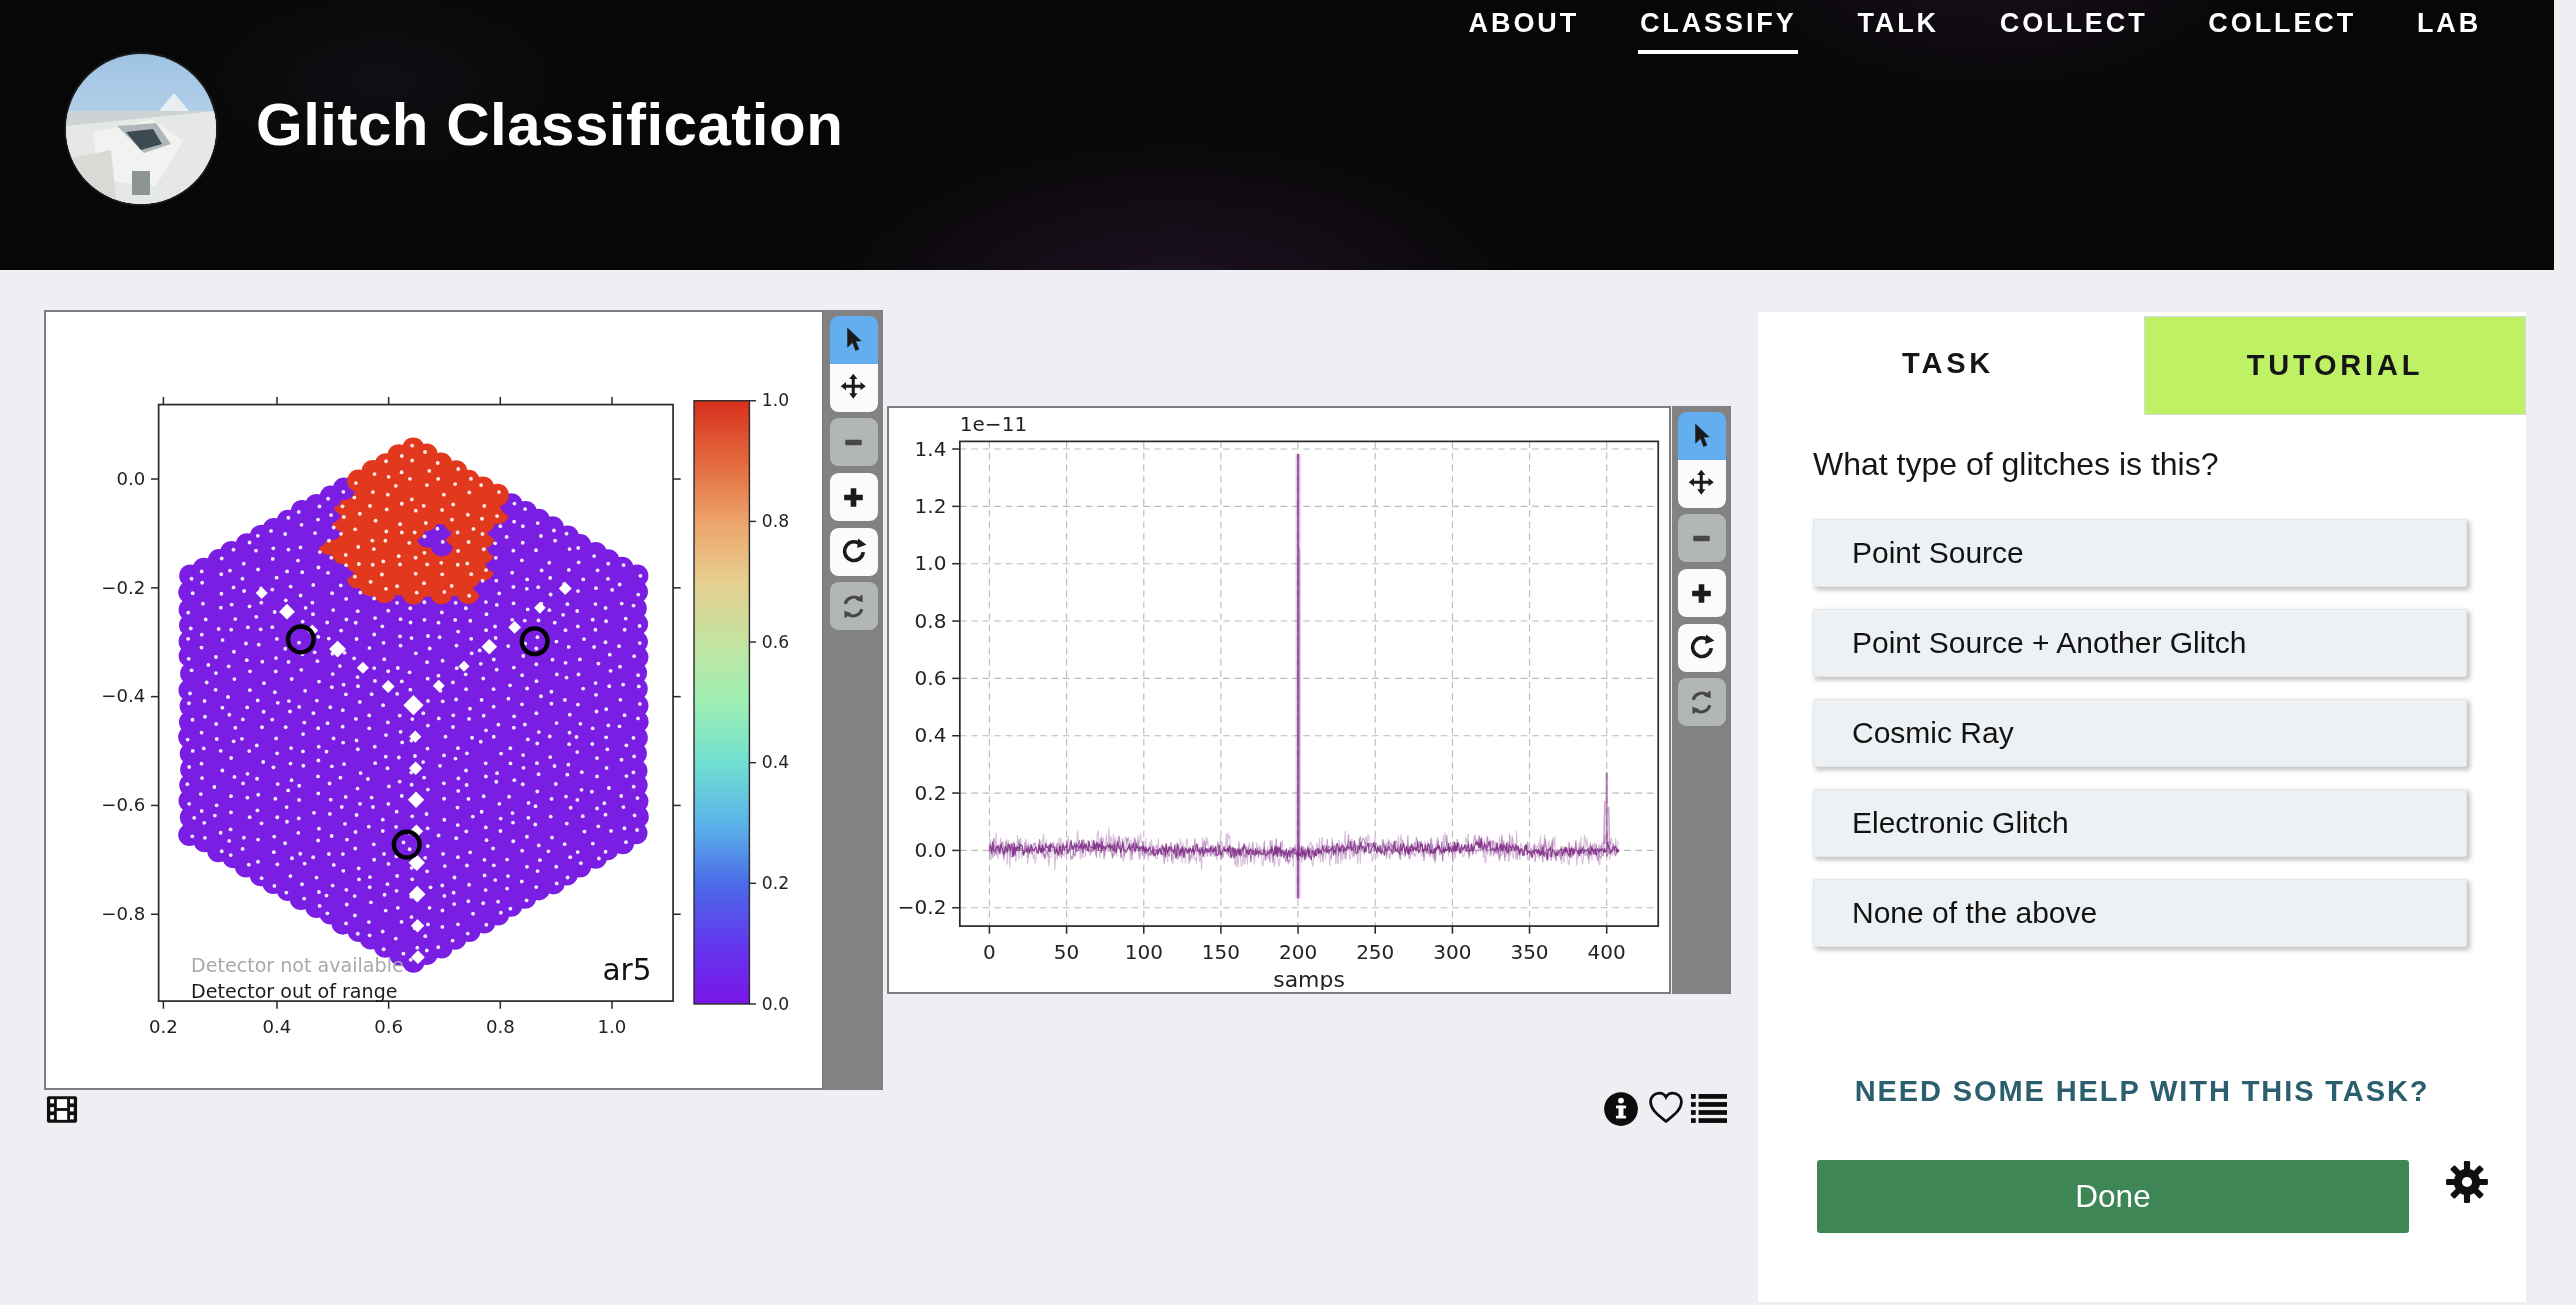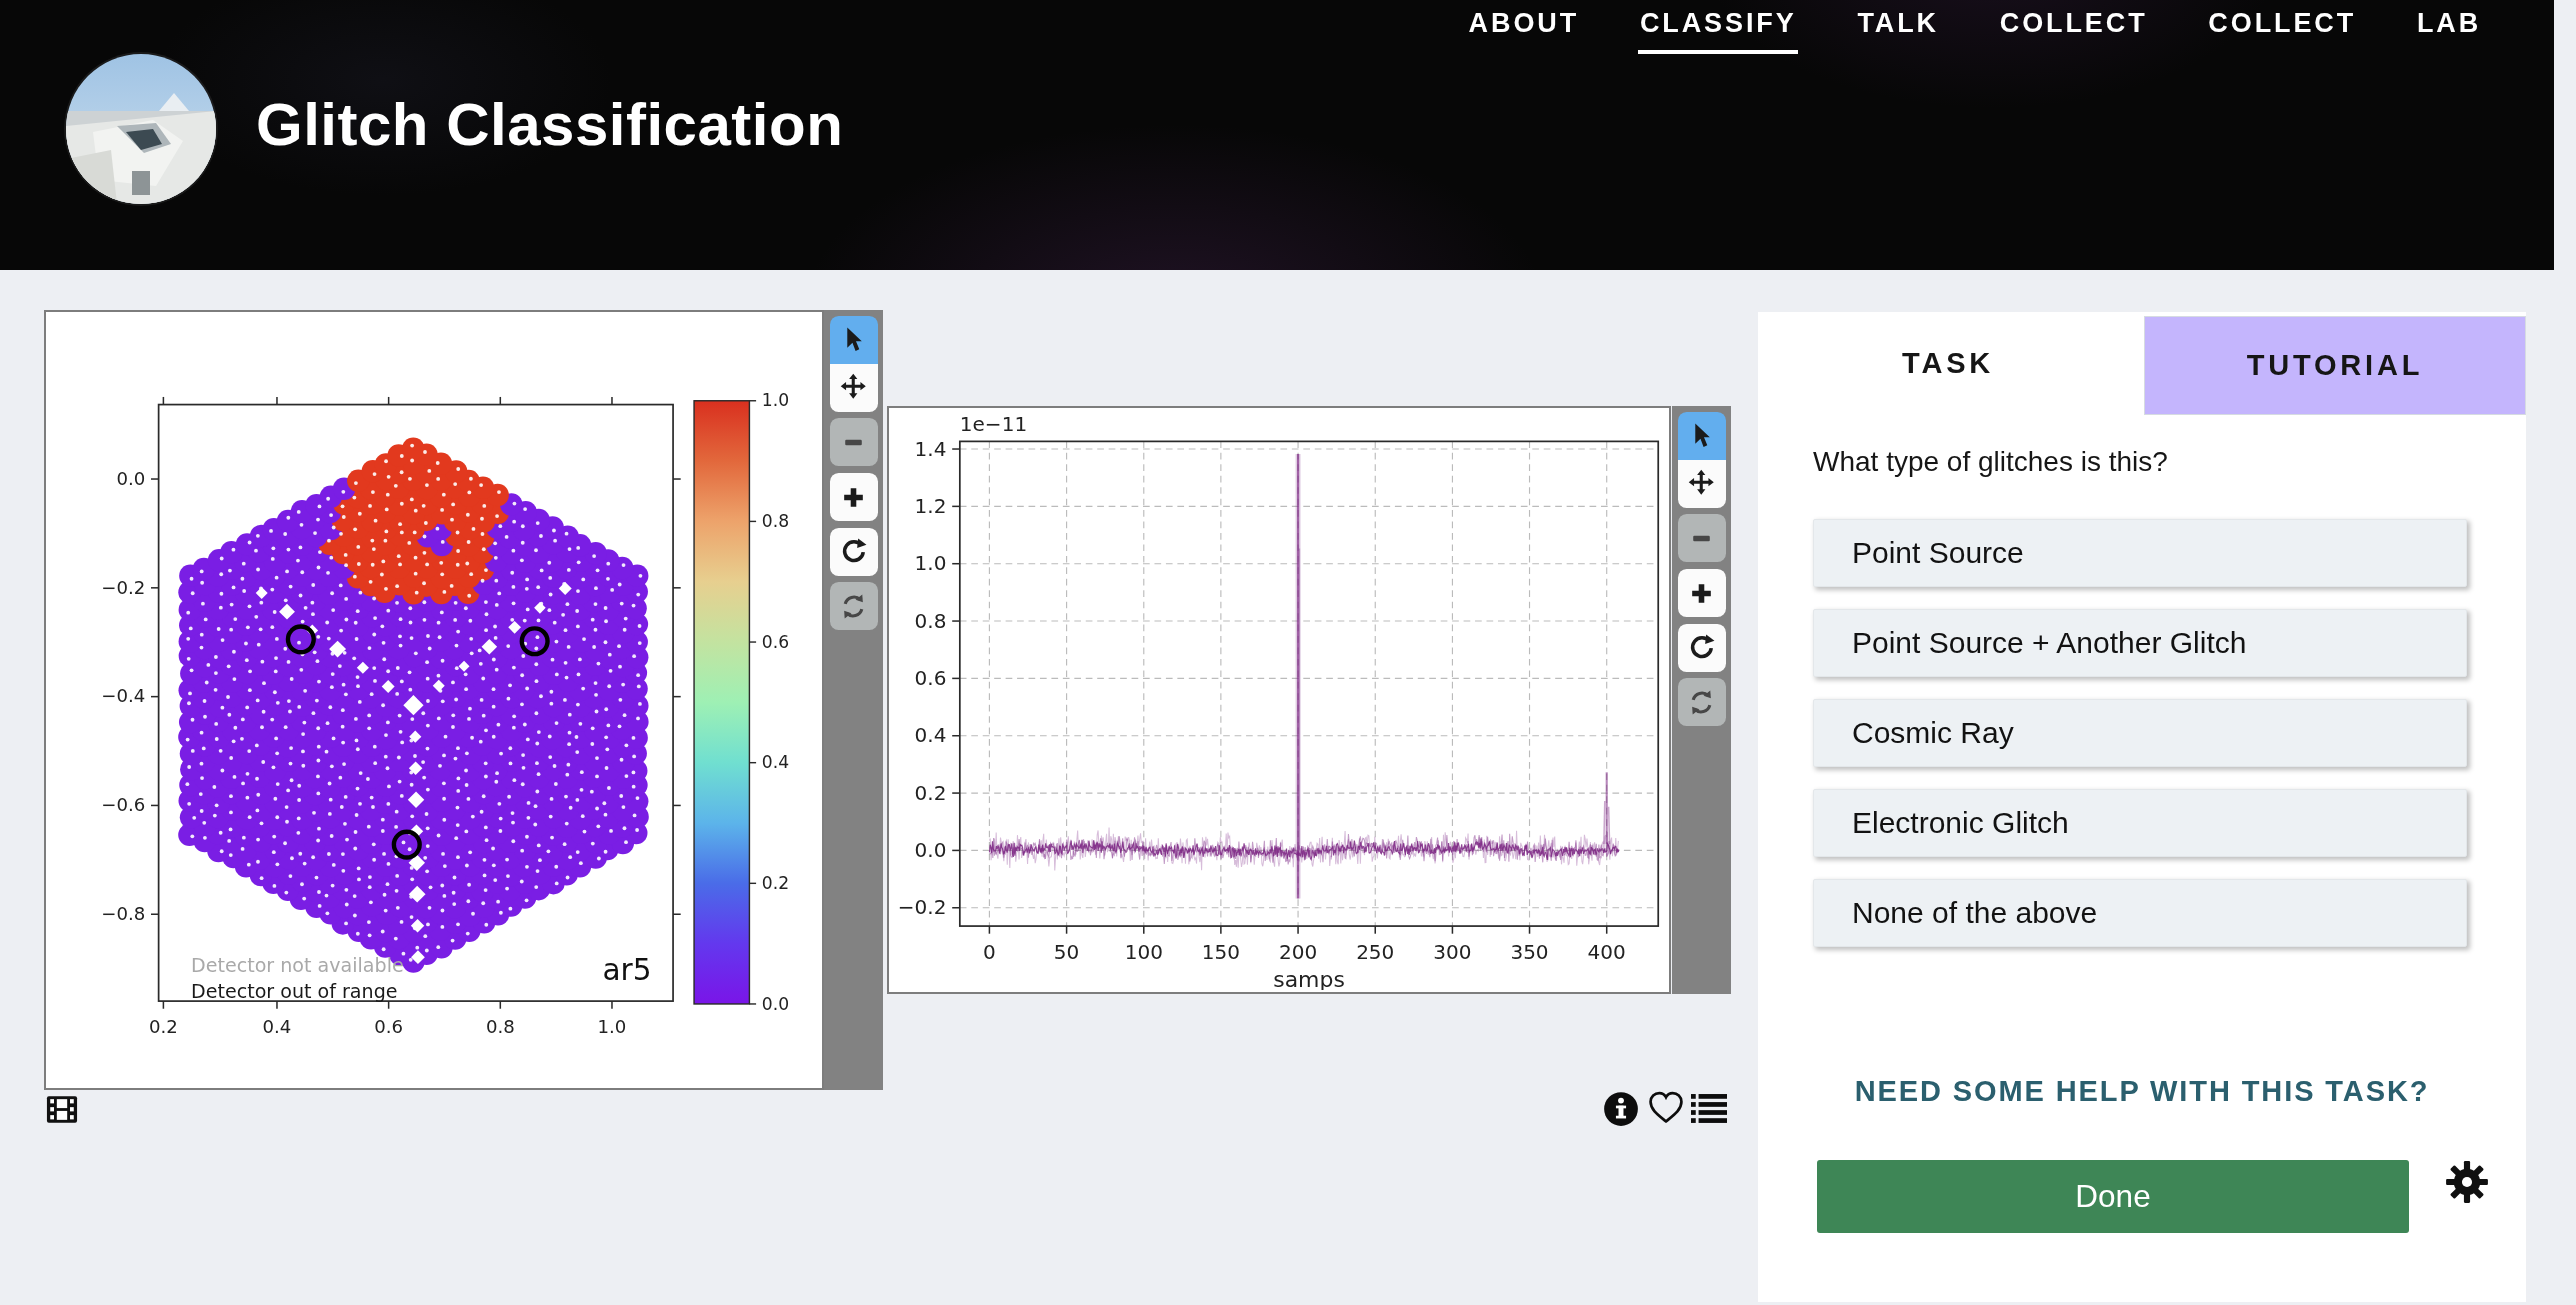--- a/index.html
+++ b/index.html
@@ -30,22 +30,22 @@
   .tb-btn.grp-bot{margin-top:-6.7px;border-radius:0 0 8.6px 8.6px;}
   .tb-btn.normal{background:#fbfbfb;}
   .tb-btn.disabled{background:#b2b6b6;cursor:default;}
 
   .corner-icon{position:absolute;cursor:pointer;}
 
   
   .task-panel{position:absolute;left:1758px;top:312px;width:768px;height:990px;background:#fff;box-sizing:border-box;}
   .tabs{position:absolute;left:0;top:0;width:100%;height:103px;display:flex;}
   .tab{flex:1;display:flex;align-items:center;justify-content:center;font-size:29px;font-weight:700;letter-spacing:3.8px;color:#161616;cursor:pointer;box-sizing:border-box;}
-  .tab.inactive{background:#c4b5fd;border:1.9px solid #d6dbe1;margin:3.8px 0 0 5.7px;}
-  .question{position:absolute;left:55px;top:134px;width:658px;font-size:28px;color:#161616;}
+  .tab.inactive{background:#bef264;border:1.9px solid #d6dbe1;margin:3.8px 0 0 5.7px;}
+  .question{position:absolute;left:55px;top:134px;width:658px;font-size:32px;color:#161616;}
   .choices{position:absolute;left:55px;top:207px;width:654px;list-style:none;margin:0;padding:0;}
   .choice{width:654px;height:68px;margin-bottom:22px;background:#edf1f4;border:1px solid #e3e7ea;border-radius:1.9px;box-shadow:2.9px 2.9px 4.8px rgba(0,0,0,.25);display:flex;align-items:center;box-sizing:border-box;padding-left:38px;font-size:30px;color:#121212;cursor:pointer;}
   .help-link{position:absolute;left:0;top:763px;width:100%;text-align:center;font-size:29px;font-weight:700;letter-spacing:1.9px;cursor:pointer;}
   .done-row{position:absolute;left:59px;top:848px;width:673px;height:71px;display:flex;align-items:flex-start;}
   .done-btn{width:592px;height:73px;border:none;border-radius:2.9px;color:#fff;font-size:31.5px;font-family:"Liberation Sans",sans-serif;cursor:pointer;}
   .gear{margin-left:36px;width:44px;height:44px;cursor:pointer;}
 
   svg text{font-family:"DejaVu Sans",sans-serif;}
 </style>
 </head>

